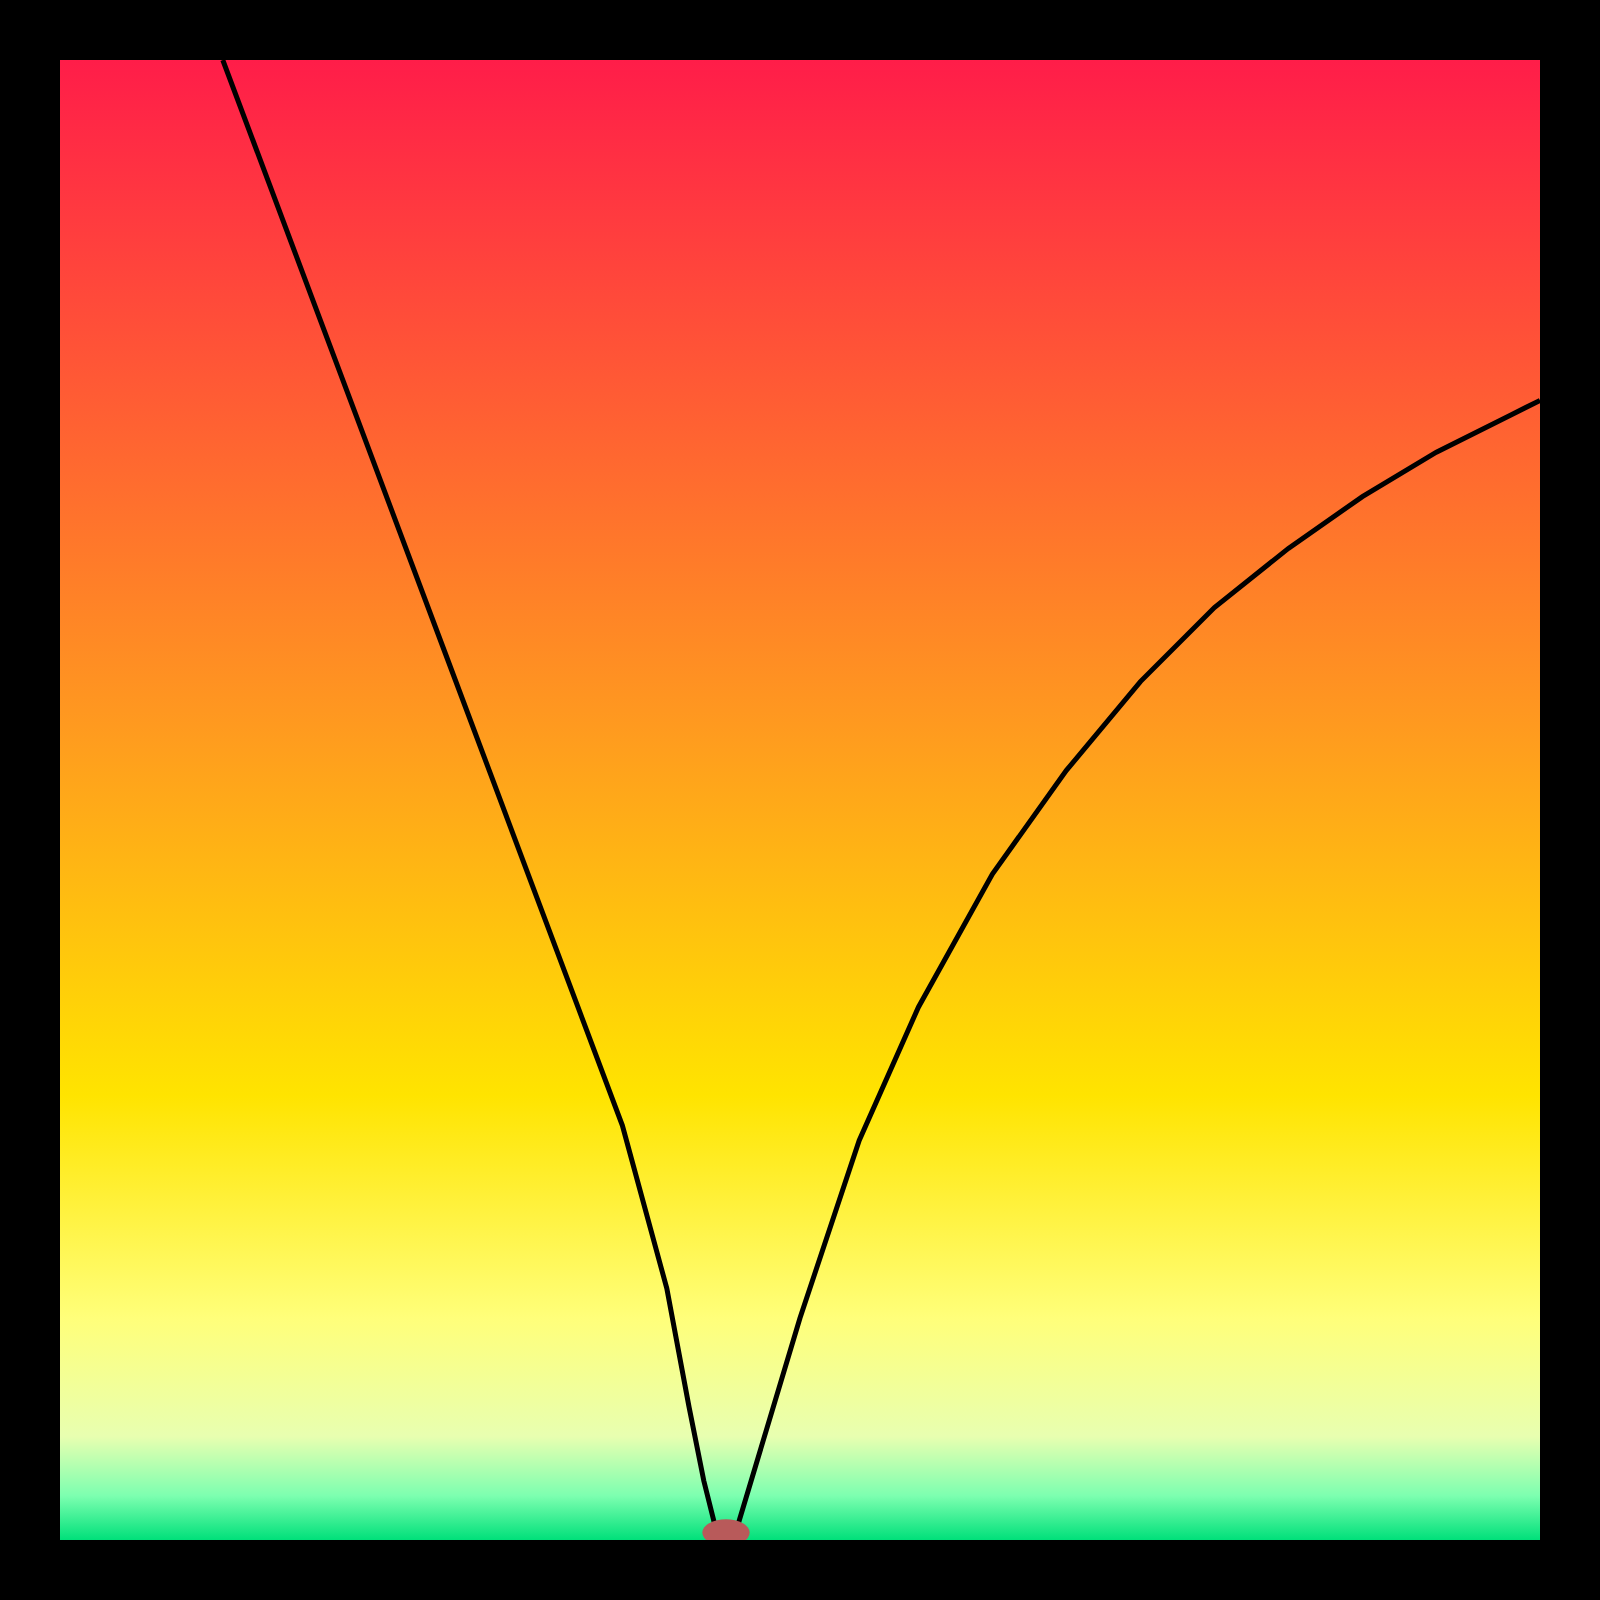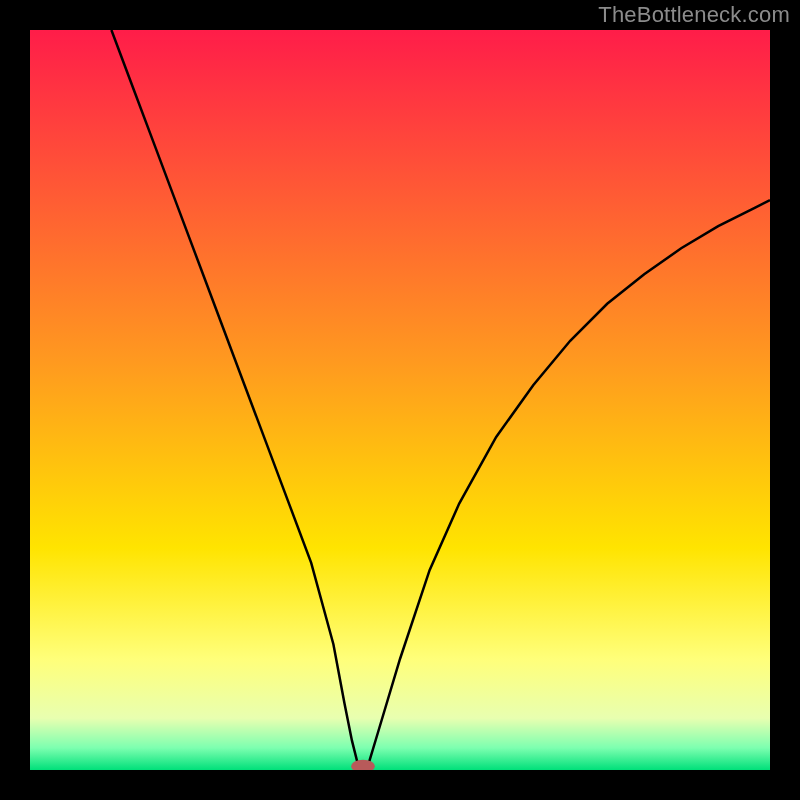--- a/index.html
+++ b/index.html
@@ -36,21 +36,20 @@
     left: 30px;
     width: 740px;
     height: 740px;
     display: block;
   }
 </style>
 </head>
 <body>
 
 <div class="frame">
-  <div class="watermark">TheBottleneck.com</div>
 
   <svg class="plot" viewBox="0 0 100 100" preserveAspectRatio="none">
     <defs>
       <linearGradient id="bg-grad" x1="0" y1="0" x2="0" y2="1">
           <stop offset="0%" stop-color="#ff1d49"></stop>
           <stop offset="45%" stop-color="#ff9a1f"></stop>
           <stop offset="70%" stop-color="#ffe400"></stop>
           <stop offset="85%" stop-color="#ffff7a"></stop>
           <stop offset="93%" stop-color="#e8ffb0"></stop>
           <stop offset="97%" stop-color="#7dffb0"></stop>

